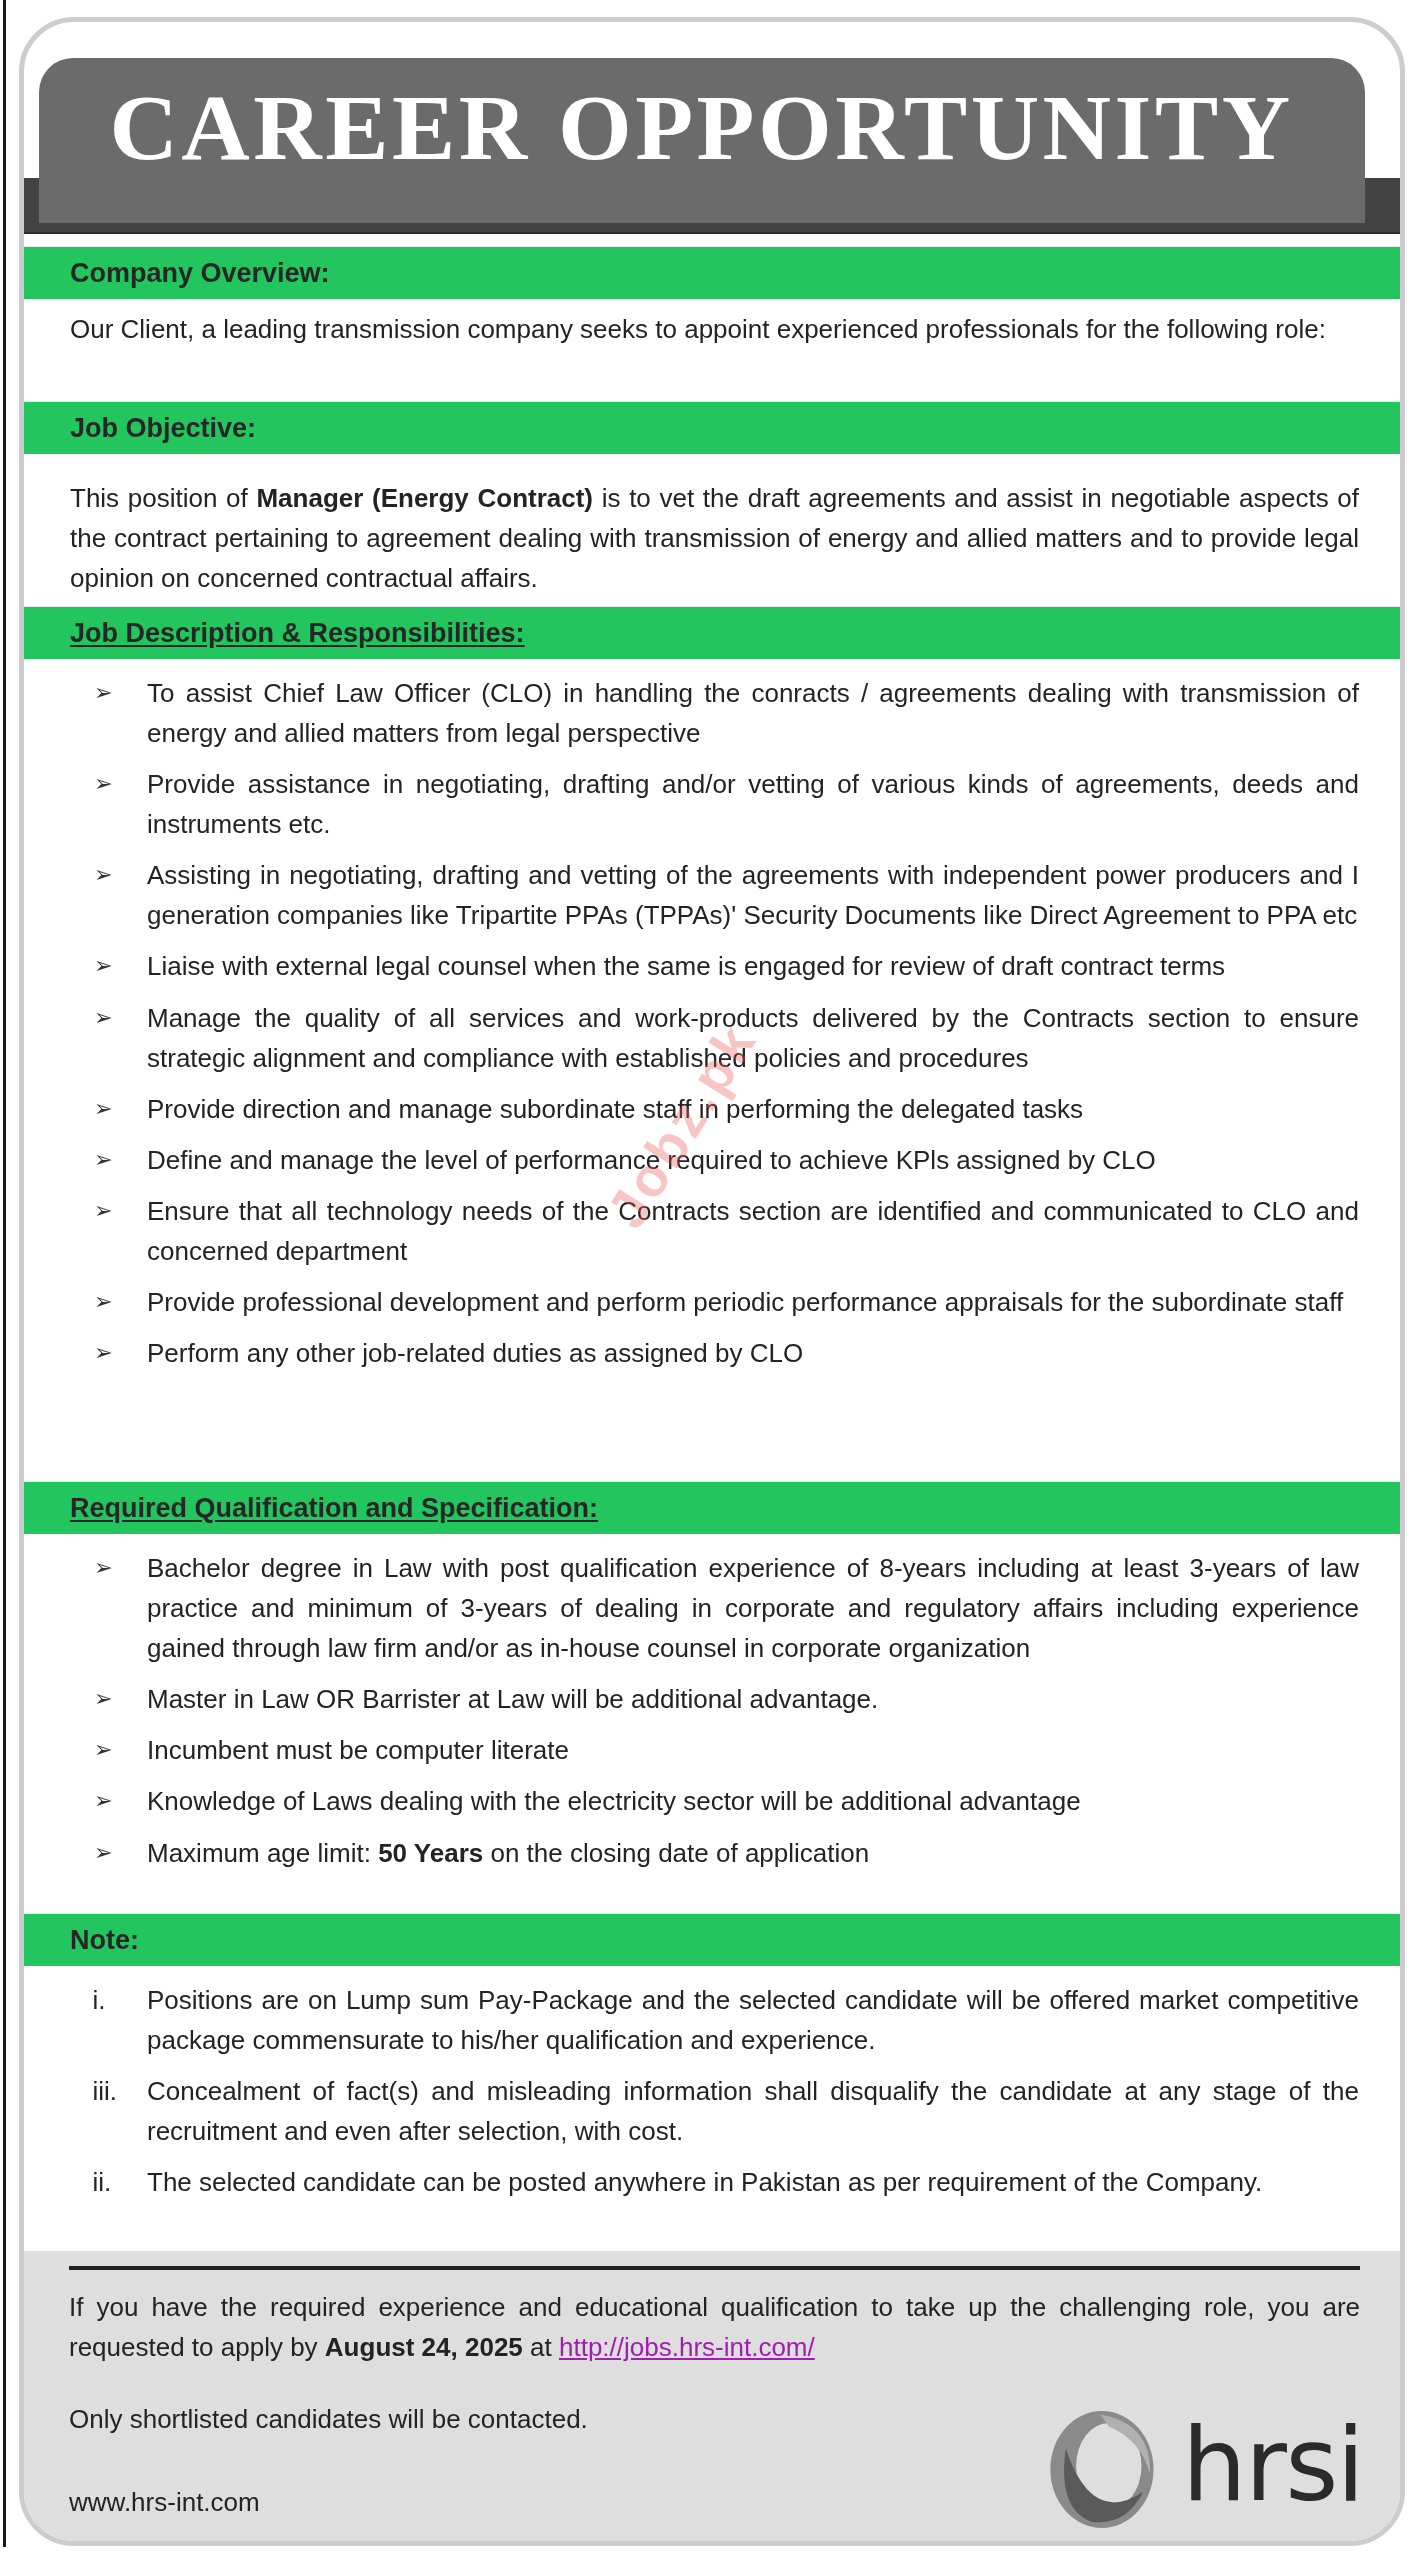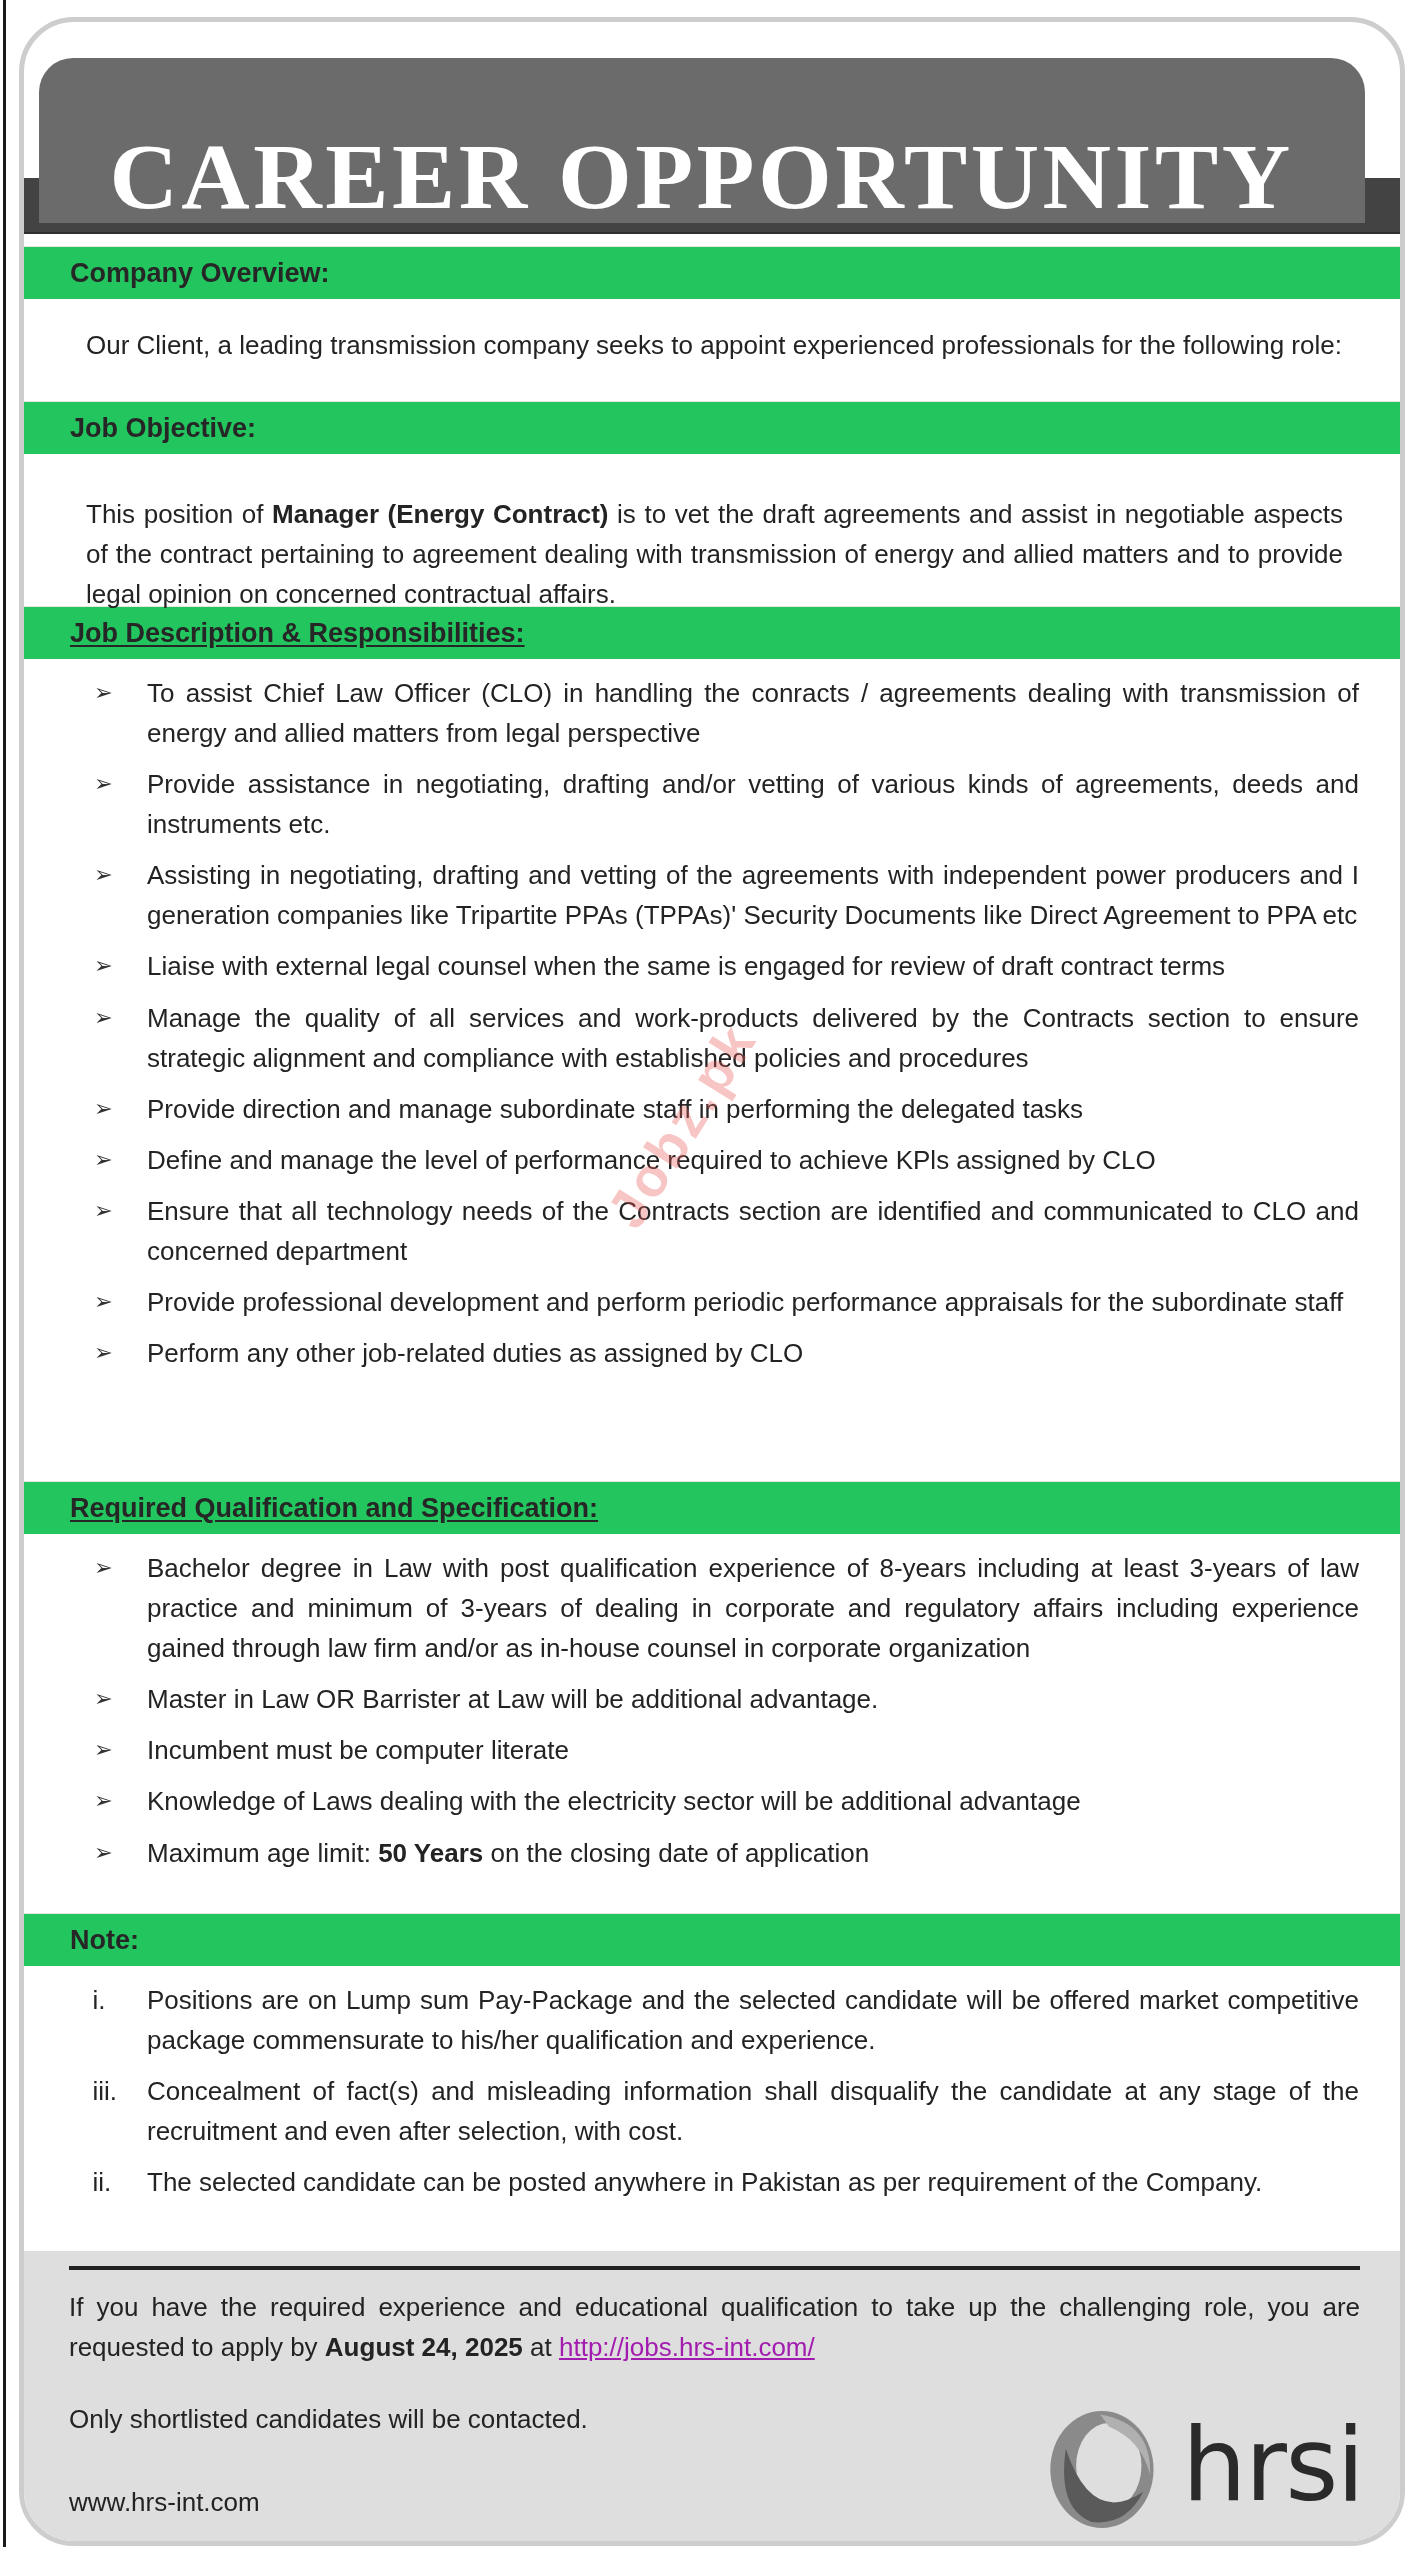--- a/index.html
+++ b/index.html
@@ -9,35 +9,35 @@
   }
   .edge-line { position: absolute; left: 2.6px; top: 0; width: 3.4px; height: 2547px; background: #1a1a1a; }
   .frame {
     position: absolute; left: 19px; top: 17px; width: 1376px; height: 2519px;
     border: 5.2px solid #cdcdcd; border-radius: 55px; background: #ffffff; overflow: hidden;
   }
   .title-band { position: absolute; left: 0; top: 156px; width: 100%; height: 54px; background: #434343; border-bottom: 2.6px solid #2e2e2e; }
   .title-box {
     position: absolute; left: 14.6px; top: 36px; width: 1326px; height: 165px;
     background: #6b6b6b; border-radius: 34px 34px 0 0;
-    display: flex; align-items: flex-end; justify-content: center;
+    display: flex; align-items: center; justify-content: center;
   }
   .title-text {
     color: #ffffff; font-family: "Liberation Serif", "DejaVu Serif", serif; font-size: 93px; font-weight: bold;
     letter-spacing: 3.4px; line-height: 1; margin-top: -26px; transform: scaleX(1.02);
   }
   .content { position: absolute; left: 0; top: 224px; width: 100%; }
   .sec-head {
     background: #22c55e; height: 53px; display: flex; align-items: center; padding-left: 46px;
     border-top: 1.7px solid #e6e6e6; box-sizing: border-box;
   }
   .sec-head span { font-size: 27px; font-weight: bold; color: #262626; }
   .sec-head.ul span { text-decoration: underline; text-underline-offset: 3.4px; }
   .sec-body { box-sizing: border-box; padding: 0 41px 0 46px; }
-  .para { font-size: 26px; line-height: 40px; text-align: justify; margin: 16px; }
+  .para { font-size: 26px; line-height: 40px; text-align: justify; margin: 0; }
   .para b { font-weight: bold; }
   .list { list-style: none; margin: 0; padding: 0; }
   .list li { position: relative; padding-left: 77px; font-size: 26px; line-height: 40px; text-align: justify; margin-bottom: 11.2px; }
   .list li:last-child { margin-bottom: 0; }
   .list .mark { position: absolute; left: 24px; top: 0; font-size: 22.4px; color: #333; }
   .list .num { position: absolute; left: 22.4px; top: 0; width: 34px; font-size: 26px; }
   .footer {
     position: absolute; left: 0; top: 2229px; width: 100%; height: 310px; background: #dedede;
   }
   .divider { position: absolute; left: 45px; top: 14.6px; width: 1291px; height: 4.3px; background: #222; }

